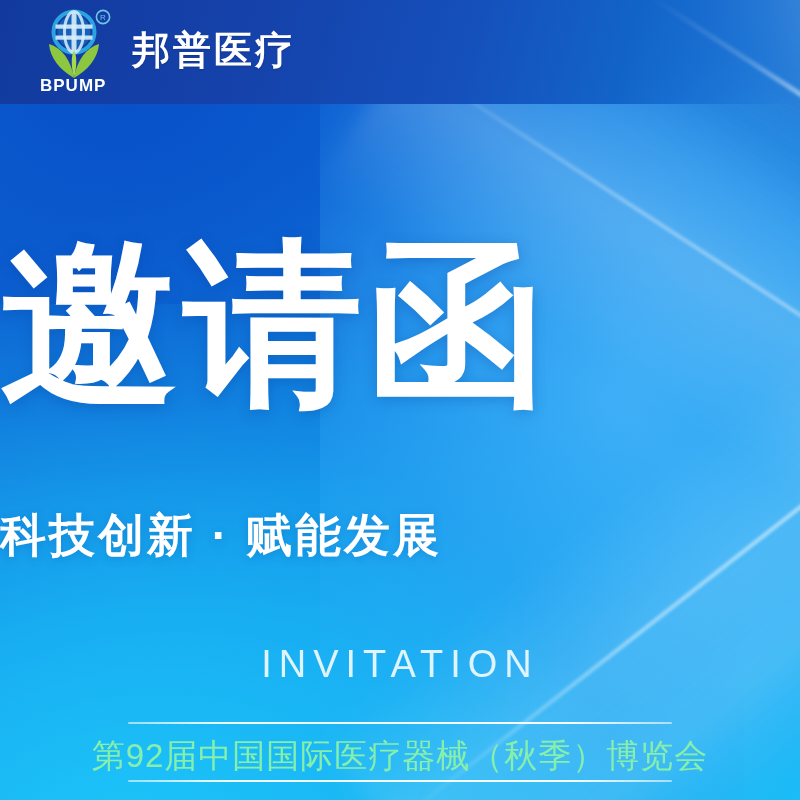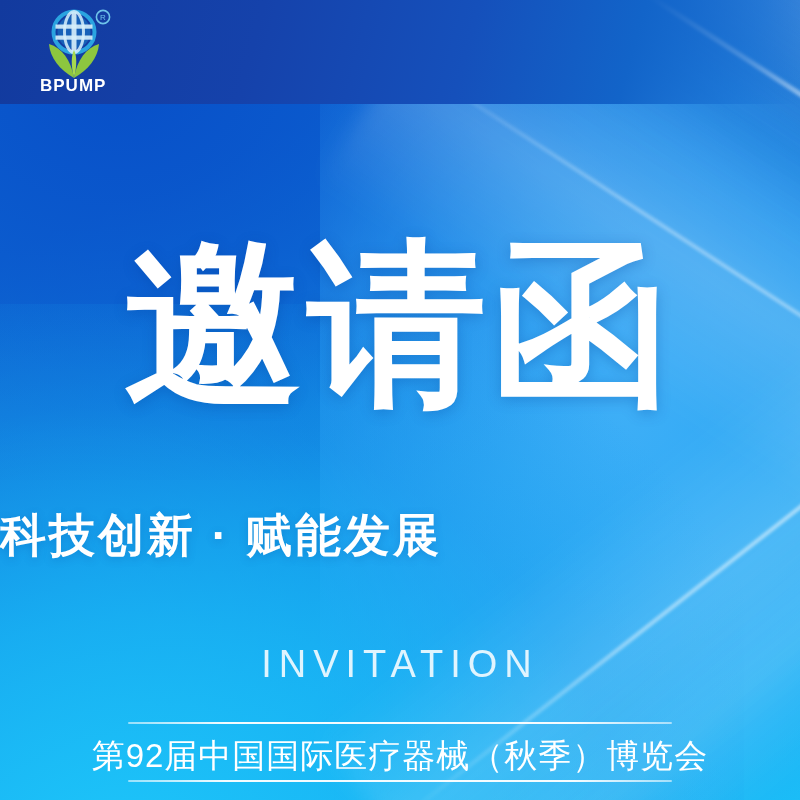--- a/index.html
+++ b/index.html
@@ -234,21 +234,20 @@
   .content {
     position: absolute;
     inset: 0;
   }
 
   .title-main {
     position: absolute;
     left: 0;
     right: 0;
     top: 236px;
-    text-align: center;
     color: #ffffff;
     font-size: 178px;
     font-weight: bold;
     line-height: 1;
     letter-spacing: 6px;
     white-space: nowrap;
     text-shadow: 0 3px 14px rgba(5,60,150,0.28);
   }
 
   .subtitle {
@@ -298,21 +297,21 @@
         rgba(255,255,255,0.95) 82%,
         rgba(255,255,255,0.55) 100%);
     border-radius: 2px;
   }
   .footer-text {
     position: absolute;
     left: -46px;
     right: -46px;
     top: 12px;
     text-align: center;
-    color: #ffffff;
+    color: #86efac;
     font-size: 33px;
     letter-spacing: 1px;
     line-height: 44px;
     white-space: nowrap;
   }
   .rule-bottom {
     position: absolute;
     left: 0;
     right: 0;
     top: 58px;
@@ -358,20 +357,21 @@
         <text x="63" y="12.4" text-anchor="middle" font-family="Liberation Sans, sans-serif" font-size="8" fill="#6fc4ea">R</text>
 
         <path d="M34 70 C 20 62, 10 50, 9 36 C 22 40, 31 52, 34 70 Z" fill="#8dc63f"></path>
         <path d="M34 70 C 48 62, 58 50, 59 36 C 46 40, 37 52, 34 70 Z" fill="#8dc63f"></path>
         <path d="M34 70 C 31 58, 31 48, 34 42 C 37 48, 37 58, 34 70 Z" fill="#a7d94f"></path>
       </svg>
       <div style="position:absolute;left:0;right:0;bottom:-2px;text-align:left;color:#fff;
                   font-size:17px;font-weight:bold;letter-spacing:1px;line-height:1;">BPUMP</div>
     </div>
 
+    <div class="brand-name">邦普医疗</div>
   </div>
 
   <div class="content">
     <div class="title-main">邀请函</div>
     <div class="subtitle">科技创新 · 赋能发展</div>
     <div class="invitation-en">INVITATION</div>
   </div>
 
   <div class="footer">
     <div class="rule"></div>

